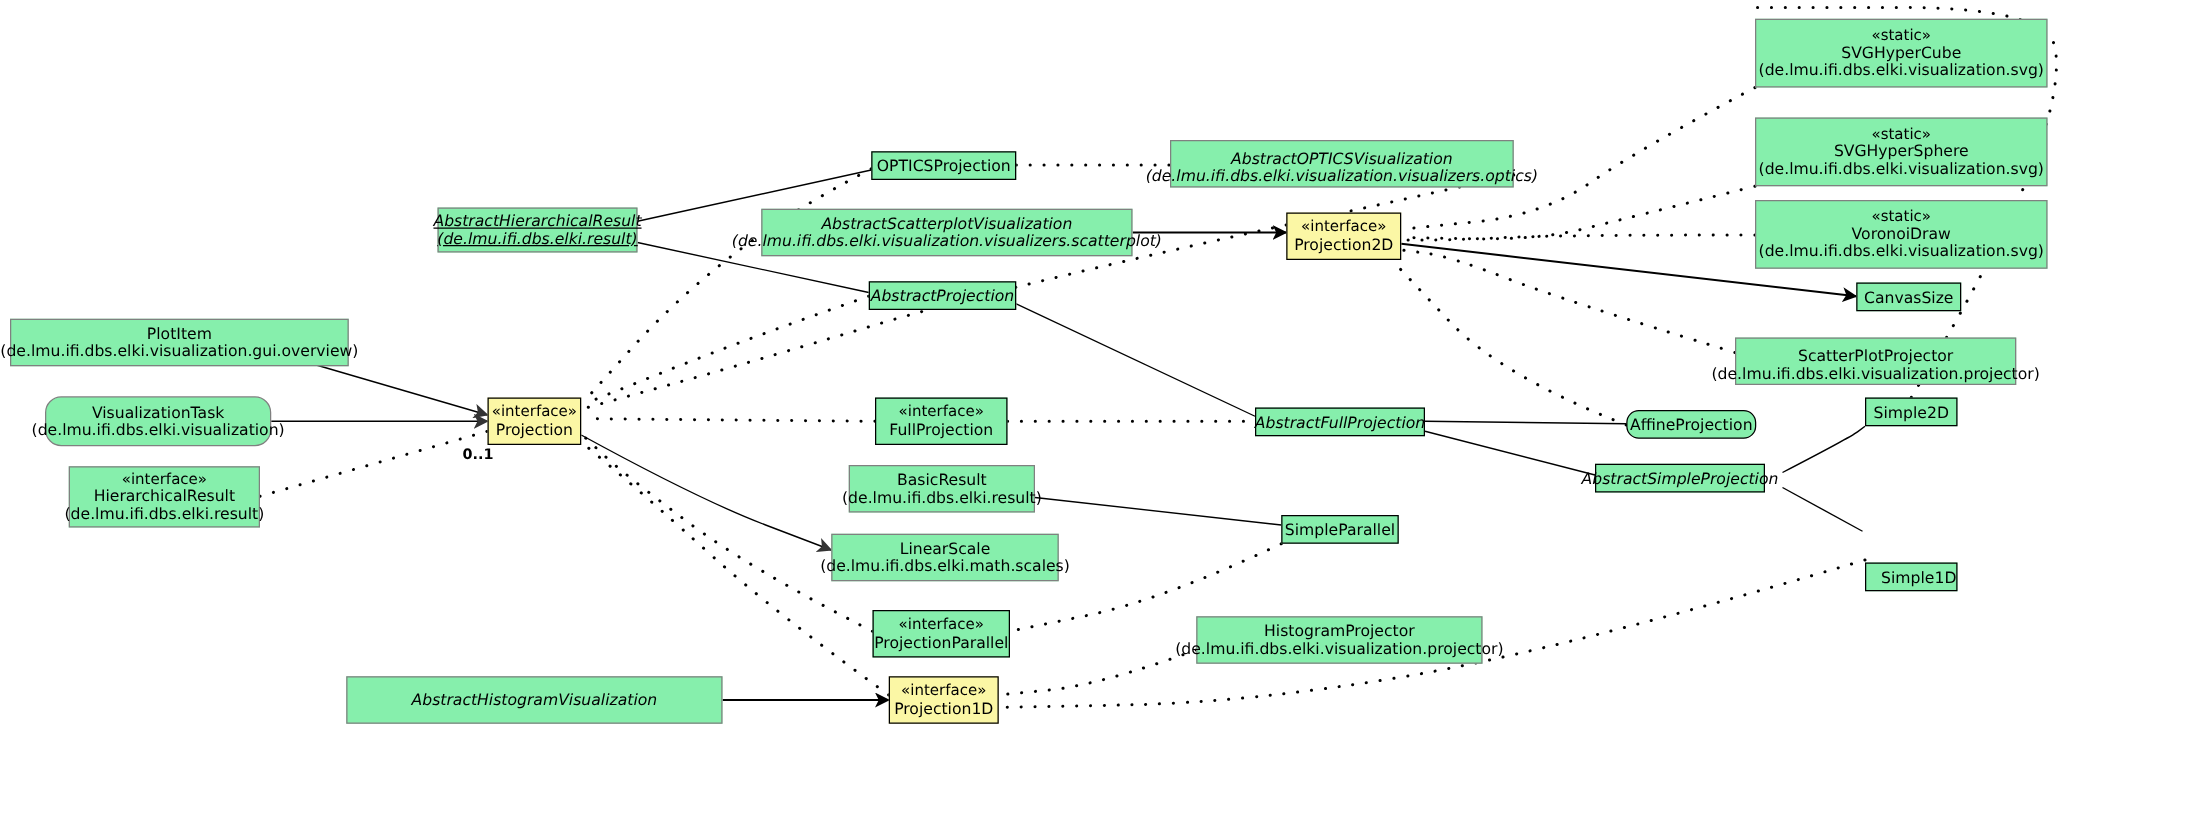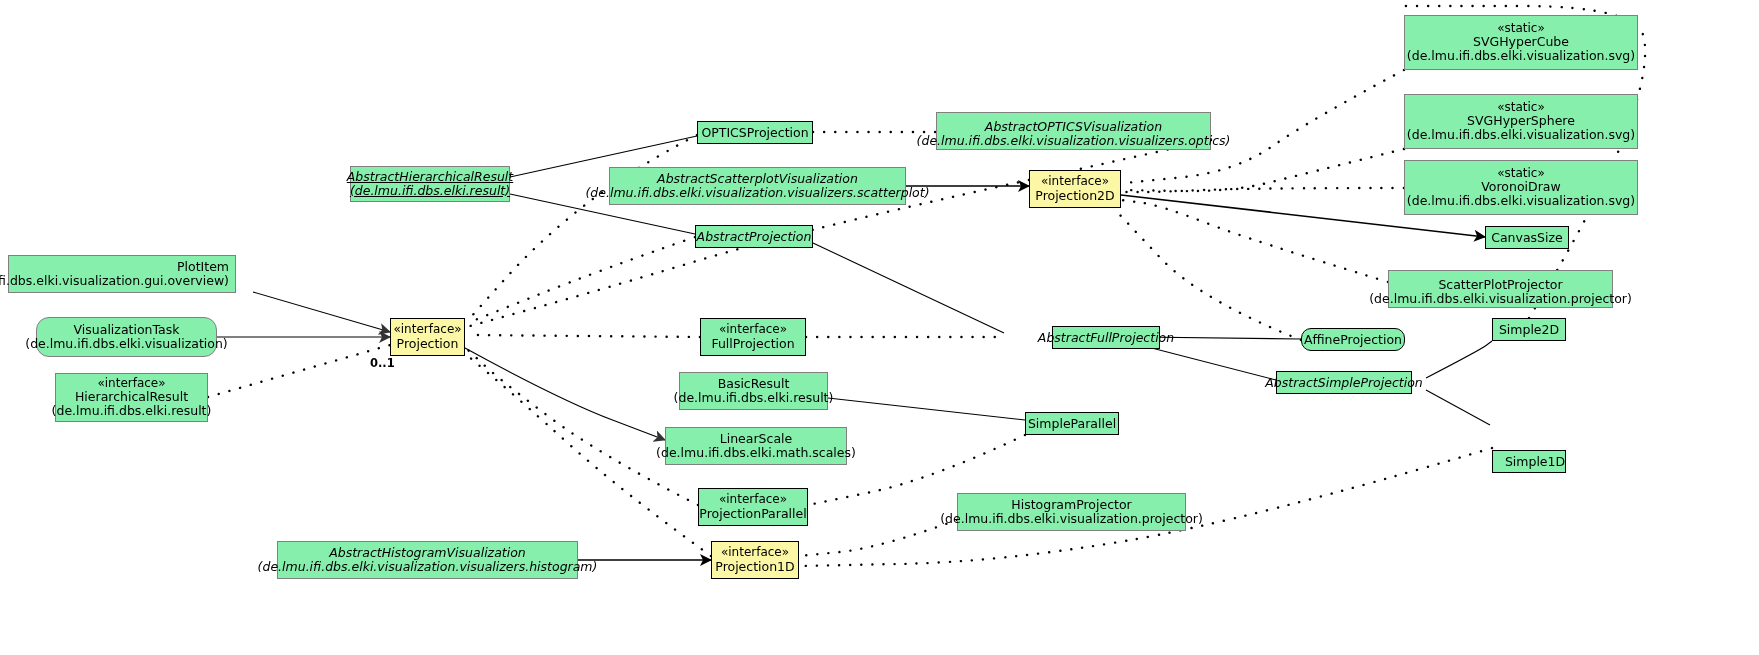--- a/index.html
+++ b/index.html
@@ -106,21 +106,21 @@
       <path d="M465,348 Q560,400 612.5,420 L665,440" fill="none" stroke="#000000" stroke-width="1.1" marker-end="url(#arrow-open)"></path>
       <path d="M828,398 L1025,420" fill="none" stroke="#000000" stroke-width="1.1"></path>
       <path d="M1025,435 Q930,480 869,492.5 L808,505" fill="none" stroke="#000000" stroke-width="2.4" stroke-dasharray="0.1 11" stroke-linecap="round"></path>
       <path d="M698,505 Q600,455 550,417.5 Q500,380 484,365 L468,350" fill="none" stroke="#000000" stroke-width="2.4" stroke-dasharray="0.1 11" stroke-linecap="round"></path>
       <path d="M957,520 Q880,548 839.5,552 L799,556" fill="none" stroke="#000000" stroke-width="2.4" stroke-dasharray="0.1 11" stroke-linecap="round"></path>
       <path d="M578,560 L711,560" fill="none" stroke="#000000" stroke-width="1.6" marker-end="url(#arrow-filled)"></path>
       <path d="M711,556 Q620,490 570,445 Q520,400 494,378 L468,356" fill="none" stroke="#000000" stroke-width="2.4" stroke-dasharray="0.1 11" stroke-linecap="round"></path>
       <path d="M1492,448 Q1250,520 1125,541 Q1000,562 899.5,564 L799,566" fill="none" stroke="#000000" stroke-width="2.4" stroke-dasharray="0.1 11" stroke-linecap="round"></path>
     </svg>
   <div id="node-layer">
-      <div class="node" style="left: 8px; top: 255px; width: 228px; height: 38px; align-items: flex-end;">
+      <div class="node" style="left: 8px; top: 255px; width: 271px; height: 38px;">
         <div class="name">PlotItem</div>
         <div class="pkg">(de.lmu.ifi.dbs.elki.visualization.gui.overview)</div>
       </div>
       <div class="node" style="left: 36px; top: 317px; width: 181px; height: 40px; border-radius: 13px;">
         <div class="name">VisualizationTask</div>
         <div class="pkg">(de.lmu.ifi.dbs.elki.visualization)</div>
       </div>
       <div class="node" style="left: 55px; top: 373px; width: 153px; height: 49px;">
         <div class="stereo">«interface»</div>
         <div class="name">HierarchicalResult</div>
@@ -171,21 +171,21 @@
         <div class="name">CanvasSize</div>
       </div>
       <div class="node" style="left: 1388px; top: 270px; width: 225px; height: 38px; justify-content: flex-end;">
         <div class="name">ScatterPlotProjector</div>
         <div class="pkg">(de.lmu.ifi.dbs.elki.visualization.projector)</div>
       </div>
       <div class="node strong" style="left: 700px; top: 318px; width: 106px; height: 38px;">
         <div class="stereo">«interface»</div>
         <div class="name">FullProjection</div>
       </div>
-      <div class="node italic strong" style="left: 1052px; top: 326px; width: 108px; height: 23px;">
+      <div class="node italic strong" style="left: 1004px; top: 326px; width: 136px; height: 23px;">
         <div class="name">AbstractFullProjection</div>
       </div>
       <div class="node strong" style="left: 1301px; top: 328px; width: 104px; height: 23px; border-radius: 10px;">
         <div class="name">AffineProjection</div>
       </div>
       <div class="node strong" style="left: 1492px; top: 318px; width: 74px; height: 23px;">
         <div class="name">Simple2D</div>
       </div>
       <div class="node" style="left: 679px; top: 372px; width: 149px; height: 38px;">
         <div class="name">BasicResult</div>
@@ -207,21 +207,20 @@
       <div class="node strong" style="left: 698px; top: 488px; width: 110px; height: 38px;">
         <div class="stereo">«interface»</div>
         <div class="name">ProjectionParallel</div>
       </div>
       <div class="node" style="left: 957px; top: 493px; width: 229px; height: 38px;">
         <div class="name">HistogramProjector</div>
         <div class="pkg">(de.lmu.ifi.dbs.elki.visualization.projector)</div>
       </div>
       <div class="node italic" style="left: 277px; top: 541px; width: 301px; height: 38px;">
         <div class="name">AbstractHistogramVisualization</div>
-        <div class="pkg">(de.lmu.ifi.dbs.elki.visualization.visualizers.histogram)</div>
       </div>
       <div class="node highlight" style="left: 711px; top: 541px; width: 88px; height: 38px;">
         <div class="stereo">«interface»</div>
         <div class="name">Projection1D</div>
       </div>
     </div>
   <div id="mult-layer">
       <div class="mult" style="left: 370px; top: 356px; font-weight: bold;">0..1</div>
     </div>
 </div>

